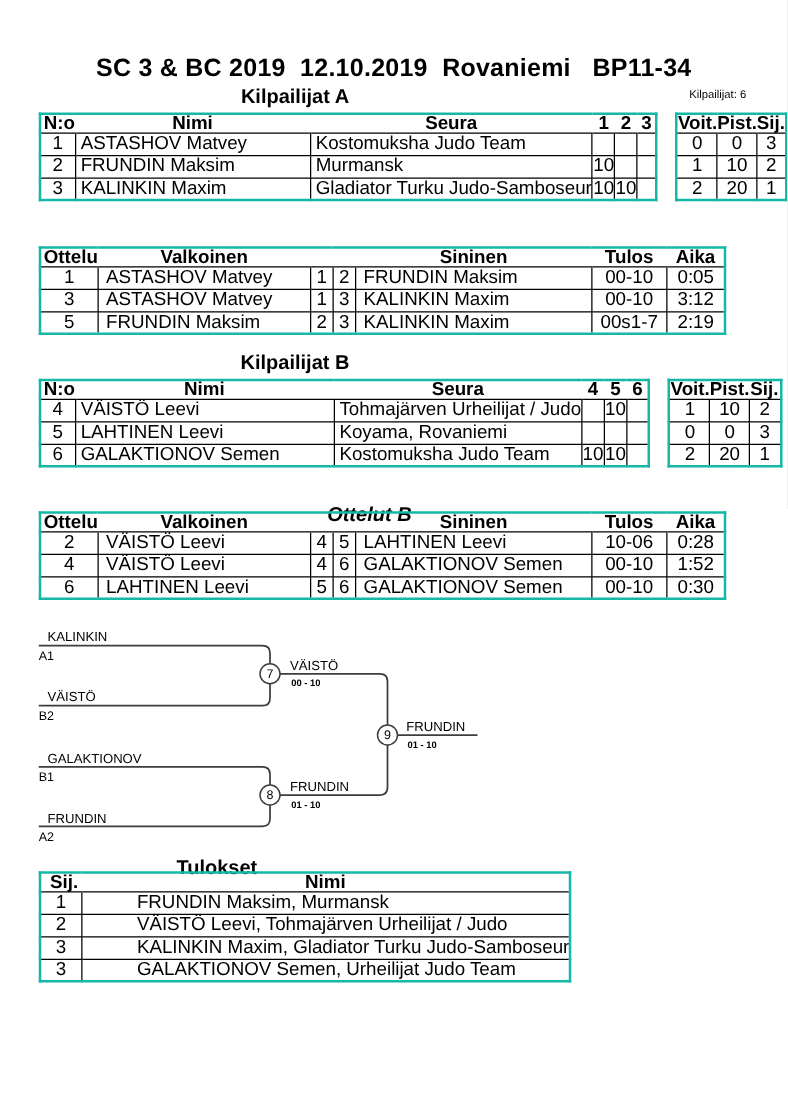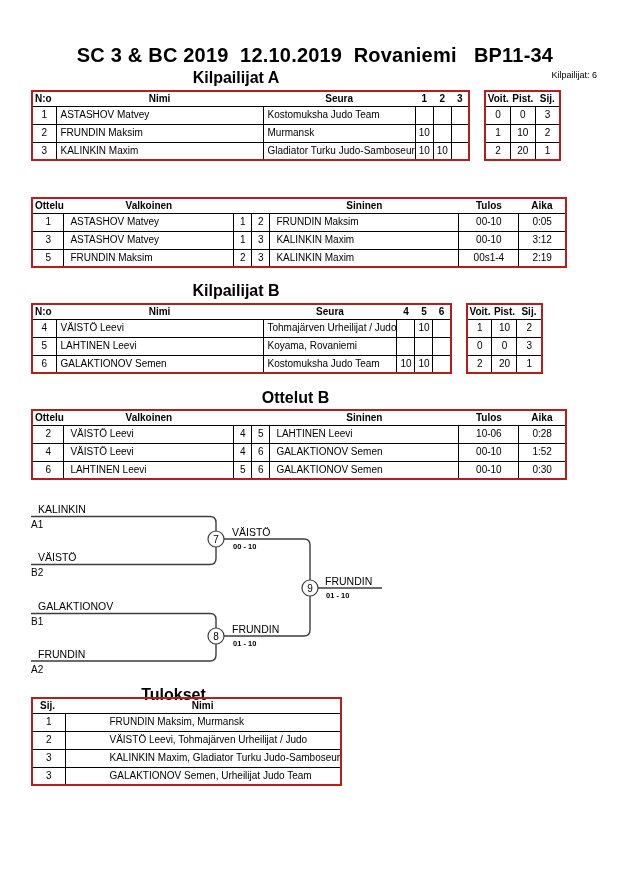--- a/index.html
+++ b/index.html
@@ -8,22 +8,22 @@
     font-family:"Liberation Sans",sans-serif;color:#000;overflow:hidden;
   }
   .title{
     position:absolute;top:44px;left:0;width:630px;text-align:center;
     font-size:20px;font-weight:bold;white-space:pre;letter-spacing:.2px;
   }
   .subhead{position:absolute;font-size:16px;font-weight:bold;text-align:center;}
   .count{position:absolute;top:70px;right:33px;font-size:9px;}
   .tblwrap{position:absolute;display:flex;align-items:flex-start;}
   table.t{
-    border-collapse:collapse;table-layout:fixed;border:2px solid #b91c1c;
-    font-size:10px;
+    border-collapse:collapse;table-layout:fixed;border:2px solid #14b8a6;
+    font-size:15px;
   }
   table.voit{margin-left:14px;}
   .t td{
     border:1px solid #000;padding:0;vertical-align:middle;
     white-space:nowrap;line-height:12px;
   }
   .t tr{height:18px;}
   .t tr.hdr{height:15px;}
   .t tr.hdr td{border-left:none;border-right:none;font-weight:bold;text-align:center;}
   .t tr.hdr td.hleft{text-align:left;padding-left:2px;}
@@ -164,21 +164,21 @@
         <td class="l6">KALINKIN Maxim</td>
         <td class="c">00-10</td>
         <td class="c">3:12</td>
       </tr>
       <tr>
         <td class="c">5</td>
         <td class="l6">FRUNDIN Maksim</td>
         <td class="c">2</td>
         <td class="c">3</td>
         <td class="l6">KALINKIN Maxim</td>
-        <td class="c">00s1-4</td>
+        <td class="c">00s1-7</td>
         <td class="c">2:19</td>
       </tr>
     </tbody>
       </table>
   </div>
 
   <div class="subhead" style="left:31px;top:282px;width:410px;">Kilpailijat B</div>
 
   <div class="tblwrap" style="left:31px;top:303px;">
     <table class="t">
@@ -249,21 +249,21 @@
       </tr>
       <tr>
         <td class="c">2</td>
         <td class="c">20</td>
         <td class="c">1</td>
       </tr>
     </tbody>
       </table>
   </div>
 
-  <div class="subhead" style="left:31px;top:389px;width:529px;">Ottelut B</div>
+  <div class="subhead" style="left:31px;top:404px;width:529px;font-style:italic;">Ottelut B</div>
 
   <div class="tblwrap" style="left:31px;top:409px;">
     <table class="t">
       <colgroup>
           <col style="width:27px">
           <col style="width:170px">
           <col style="width:18px">
           <col style="width:18px">
           <col style="width:189px">
           <col style="width:60px">

